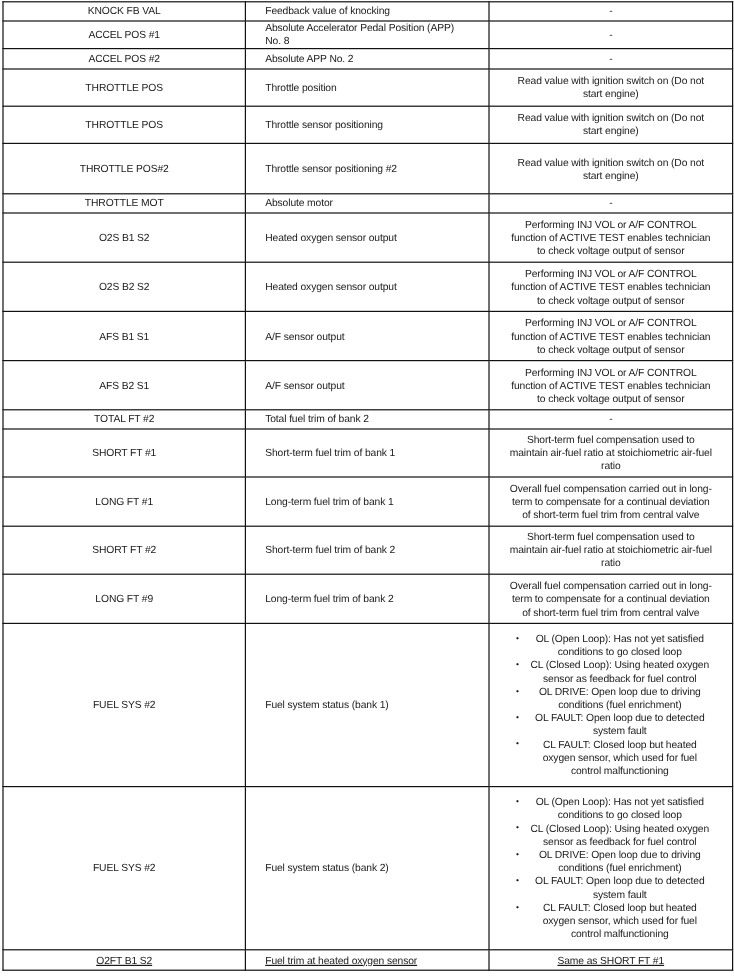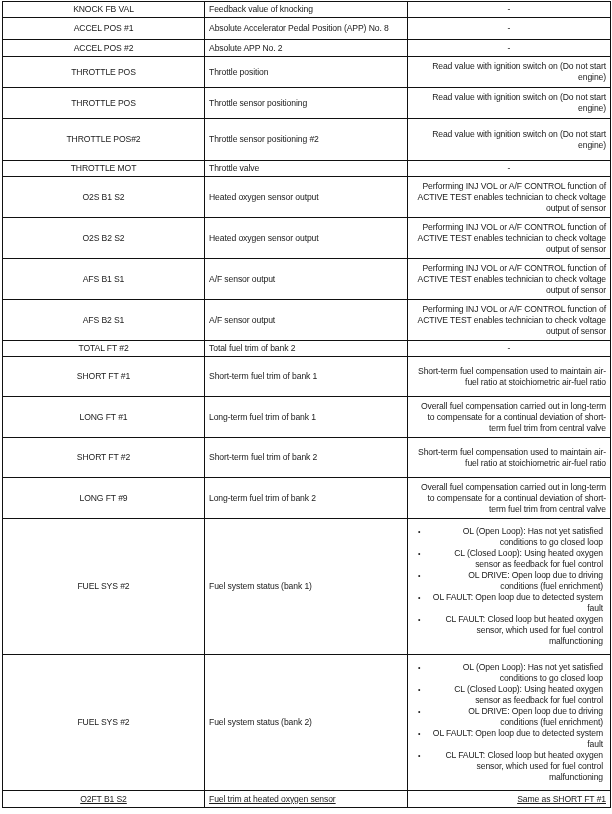--- a/index.html
+++ b/index.html
@@ -20,30 +20,30 @@
       left: 2px;
       top: 1px;
       width: 608px;
       border-collapse: collapse;
       table-layout: fixed;
       font-size: 8.6px;
       line-height: 11px;
     }
     table.data-monitor td {
       border: 1px solid #111;
-      padding: 0 4px;
+      padding: 0 16px;
       vertical-align: middle;
       letter-spacing: -0.1px;
     }
     col.c1 { width: 202px; }
     col.c2 { width: 203px; }
     col.c3 { width: 203px; }
     td.item { text-align: center; }
     td.cond { text-align: left; }
-    td.remark { text-align: right; }
+    td.remark { text-align: center; }
     td.remark.dash { text-align: center; }
     ul.bullets {
       list-style: none;
       margin: 3px;
       padding: 0;
     }
     ul.bullets li {
       position: relative;
       padding-left: 15px;
     }
@@ -90,21 +90,21 @@
         <td class="cond">Throttle sensor positioning</td>
         <td class="remark">Read value with ignition switch on (Do not start engine)</td>
       </tr>
       <tr style="height: 42px;">
         <td class="item">THROTTLE POS#2</td>
         <td class="cond">Throttle sensor positioning #2</td>
         <td class="remark">Read value with ignition switch on (Do not start engine)</td>
       </tr>
       <tr style="height: 16px; margin-top: 28px;">
         <td class="item">THROTTLE MOT</td>
-        <td class="cond">Throttle valve</td>
+        <td class="cond">Absolute motor</td>
         <td class="remark dash">-</td>
       </tr>
       <tr style="height: 41px;">
         <td class="item">O2S B1 S2</td>
         <td class="cond">Heated oxygen sensor output</td>
         <td class="remark">Performing INJ VOL or A/F CONTROL function of ACTIVE TEST enables technician to check voltage output of sensor</td>
       </tr>
       <tr style="height: 41px;">
         <td class="item">O2S B2 S2</td>
         <td class="cond">Heated oxygen sensor output</td>

